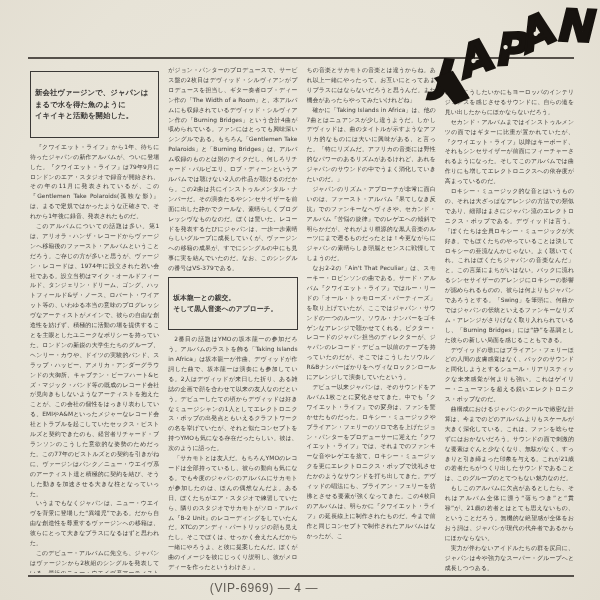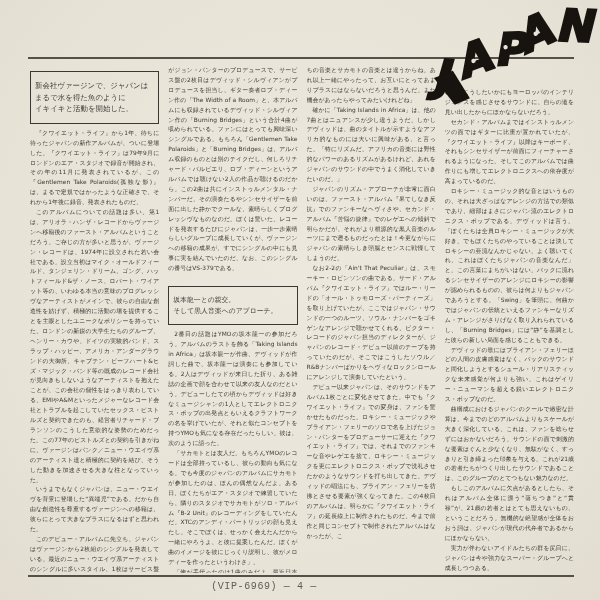--- a/index.html
+++ b/index.html
@@ -19,34 +19,34 @@
   }
   .col{
     flex:1;min-width:0;overflow:hidden;
     font-size:5.9px;line-height:9.9px;letter-spacing:0.05px;
     text-align:justify;
   }
   .col p{margin:0;text-indent:1em;}
   .col p.cont{text-indent:0;}
   .heading{
     border:1.2px solid #3a3836;
-    font-weight:normal;text-indent:0;text-align:left;
-    padding:8px 4px;margin:0 0 5px 0;
+    font-weight:bold;text-indent:0;text-align:left;
+    padding:15px 4px;margin:0 0 5px 0;
   }
   .heading.h1{font-size:7.4px;line-height:11.6px;margin-top:5px;}
-  .heading.h2{font-size:6.8px;line-height:10.6px;margin-top:12px;}
+  .heading.h2{font-size:6.8px;line-height:10.6px;margin-top:3px;}
   .col.c4{padding-top:22px;}
   .logo{
     position:absolute;top:0px;right:14px;width:170px;height:96px;
     overflow:visible;z-index:3;
   }
   .footer{
     position:absolute;top:581px;left:0;width:528px;text-align:center;
-    font-family:Liberation Mono, monospace;
-    font-size:10px;color:#605b54;letter-spacing:0.6px;
+    font-family:Liberation Sans, sans-serif;
+    font-size:12px;color:#605b54;letter-spacing:0.6px;
   }
 </style>
 </head>
 <body>
 
 <div class="page">
 
   <svg class="logo" viewBox="0 0 170 96">
     <g id="logo-letters" transform="rotate(-10 85 50)">
         <text transform="translate(10 78) rotate(14) skewX(-12)" font-family="DejaVu Sans, Liberation Sans, sans-serif" font-weight="bold" font-size="44" fill="#17130f" stroke="#17130f" stroke-width="2.5">J</text>

